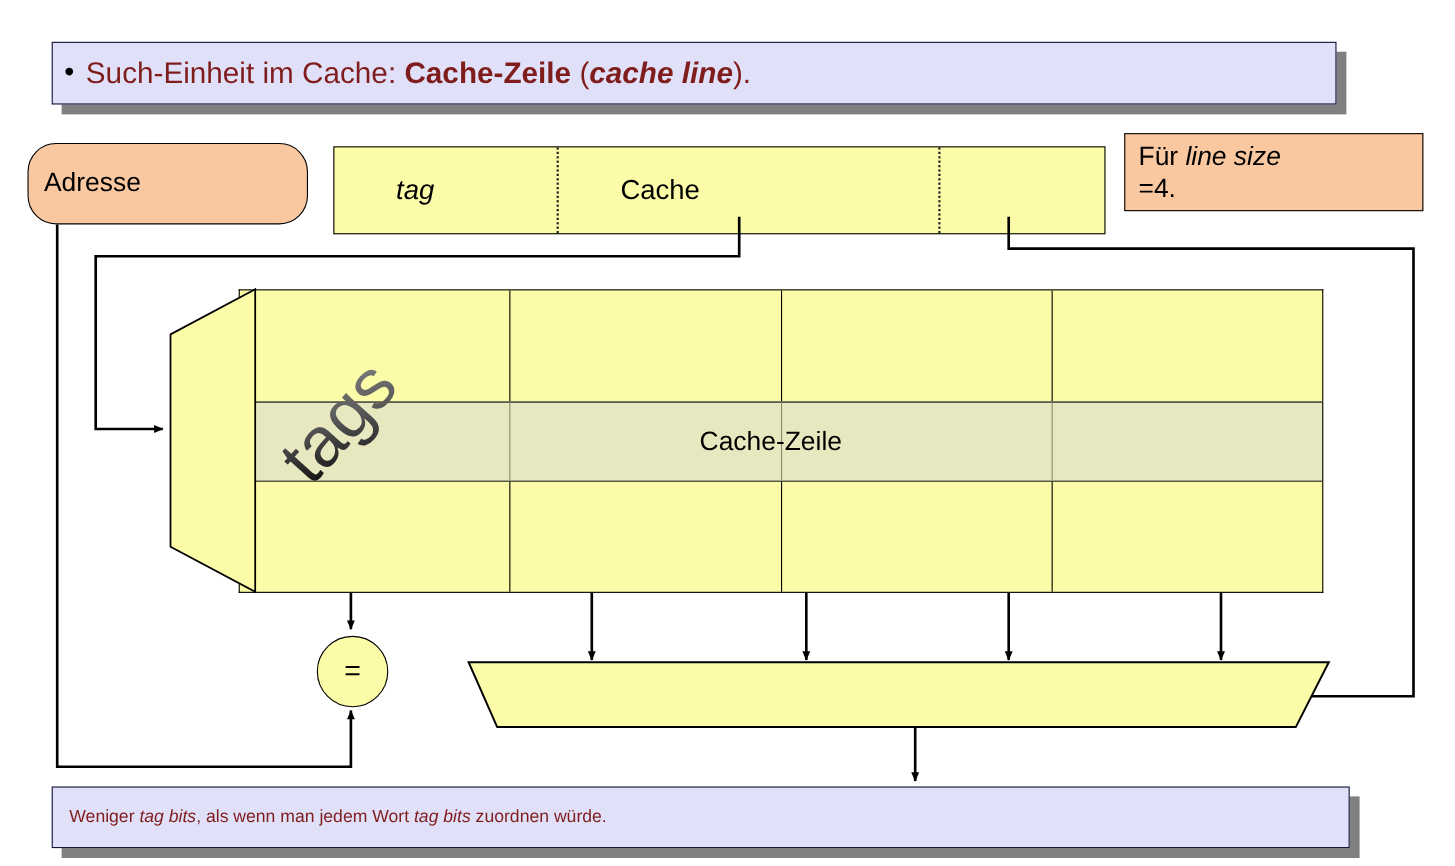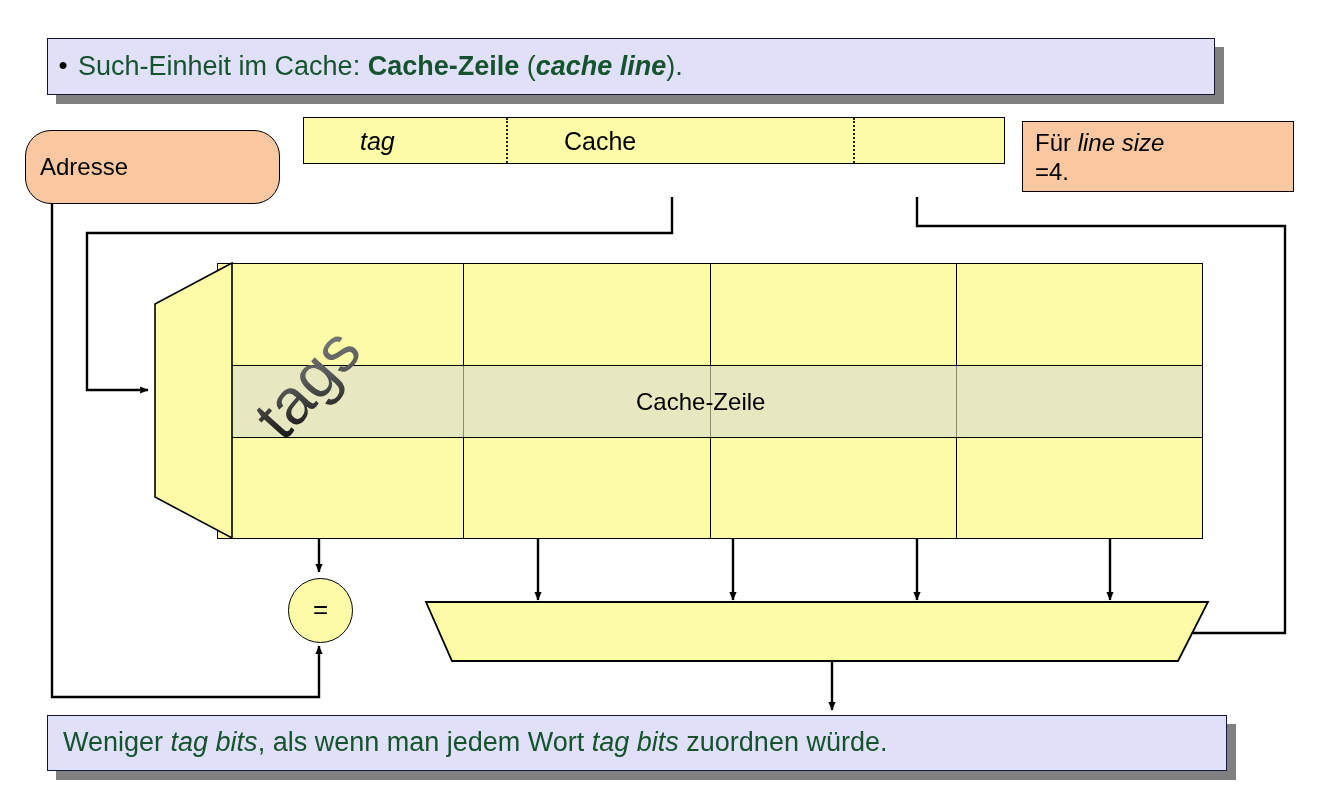--- a/index.html
+++ b/index.html
@@ -5,41 +5,41 @@
   html,body{margin:0;padding:0;background:#ffffff;}
   body{width:1323px;height:787px;position:relative;overflow:hidden;
        font-family:"Liberation Sans","DejaVu Sans",sans-serif;}
   #stage{position:absolute;inset:0;width:1323px;height:787px;}
 
   
   .banner{position:absolute;box-sizing:border-box;
           background:#e0e0f8;border:1.5px solid #15153a;
           box-shadow:9px 9px 0 0 #808080;
           display:flex;align-items:center;}
-  .banner .btxt{font-size:27px;color:#14532d;line-height:1.1;white-space:nowrap;}
+  .banner .btxt{font-size:27px;color:#7f1d1d;line-height:1.1;white-space:nowrap;}
   #banner-top{left:47px;top:38px;width:1168px;height:57px;}
   #banner-top .bullet{display:inline-block;width:30px;text-align:center;
         font-size:26px;line-height:1;transform:translateY(-2px);}
   #banner-bottom{left:47px;top:715px;width:1180px;height:56px;}
-  #banner-bottom .btxt{padding-left:15px;font-size:27px;}
+  #banner-bottom .btxt{padding-left:15px;font-size:16px;}
   .b{font-weight:bold;}
   .i{font-style:italic;}
   .bi{font-weight:bold;font-style:italic;}
 
   
   .obox{position:absolute;box-sizing:border-box;background:#fac8a0;
         border:1.4px solid #000;display:flex;align-items:center;}
   #box-adresse{left:25px;top:130px;width:255px;height:74px;border-radius:26px;}
   #box-adresse .otxt{padding-left:14px;font-size:24px;color:#000;}
   #box-linesize{left:1022px;top:121px;width:272px;height:71px;
                 align-items:flex-start;padding-top:6px;}
   #box-linesize .otxt{padding-left:12px;font-size:24px;color:#000;line-height:1.22;}
 
   
-  #addr-bar{position:absolute;left:303px;top:117px;width:702px;height:47px;
+  #addr-bar{position:absolute;left:303px;top:133px;width:702px;height:80px;
             box-sizing:border-box;background:#fbfba8;border:1.6px solid #000;text-decoration:underline;}
   .addr-div{position:absolute;top:0;bottom:0;width:0;
             border-left:2px dotted #222;}
   #addr-div-1{left:202px;}
   #addr-div-2{left:549px;}
   .addr-lab{position:absolute;top:50%;transform:translateY(-50%);
             font-size:25px;color:#000;white-space:nowrap;}
   #addr-lab-tag{left:56px;font-style:italic;}
   #addr-lab-index{left:260px;}
 

